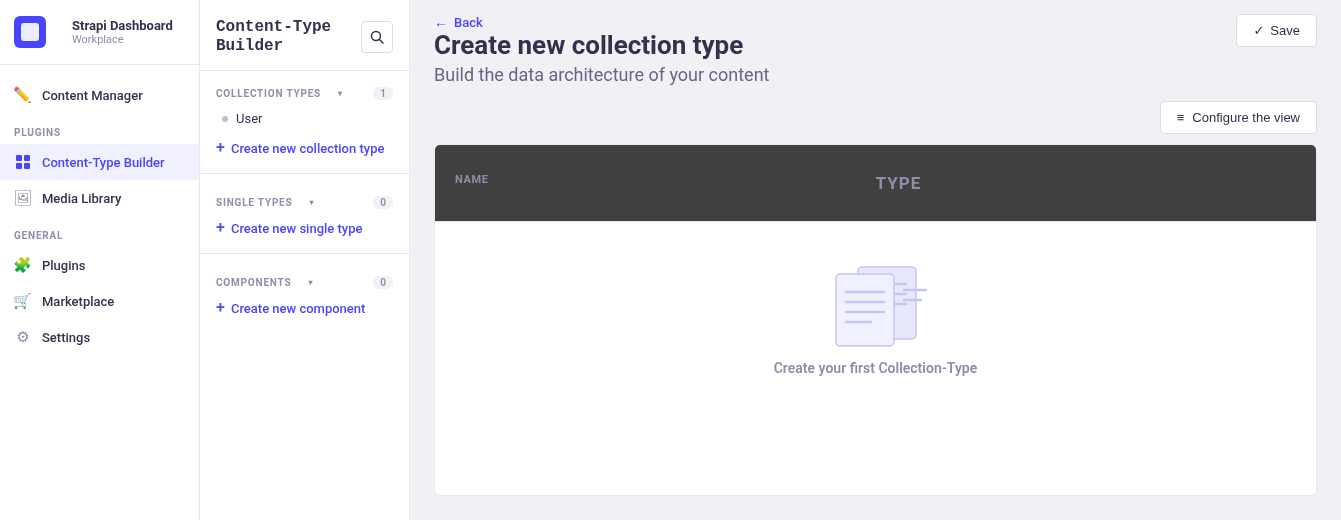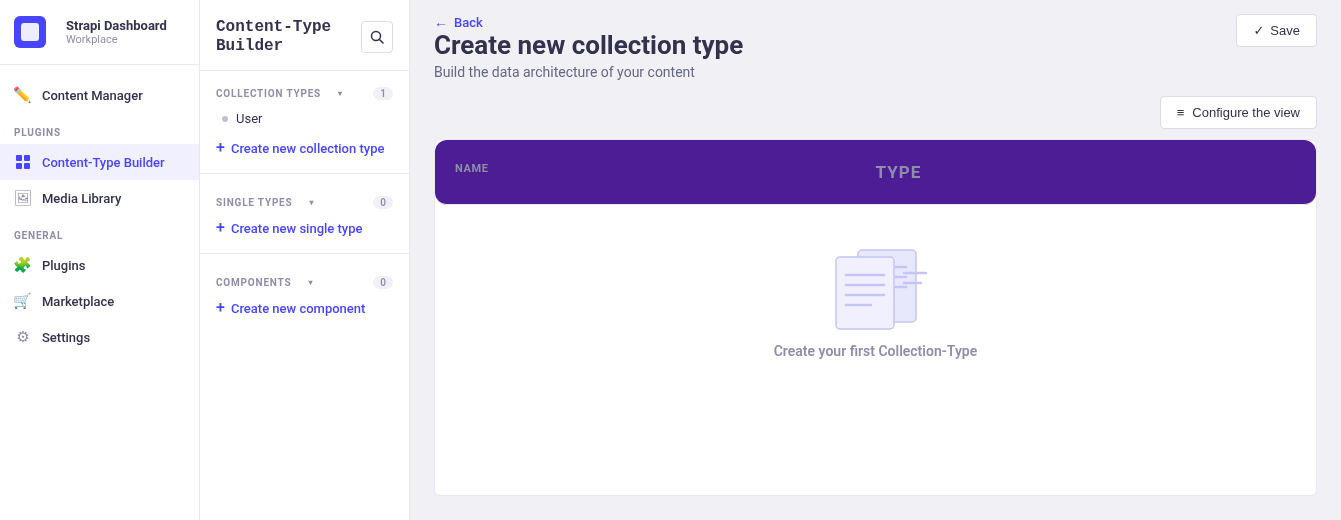--- a/index.html
+++ b/index.html
@@ -18,21 +18,21 @@
       width: 200px;
       background: #fff;
       border-right: 1px solid #e8e8f0;
       display: flex;
       flex-direction: column;
       flex-shrink: 0;
     }
     .sidebar-header {
       display: flex;
       align-items: center;
-      gap: 20px;
+      gap: 26px;
       padding: 16px 14px;
       border-bottom: 1px solid #e8e8f0;
     }
     .sidebar-logo {
       width: 32px;
       height: 32px;
       background: #4945ff;
       border-radius: 6px;
       display: flex;
       align-items: center;
@@ -227,21 +227,21 @@
     .main-header {
       padding: 0 24px 16px;
     }
     .main-title {
       font-size: 26px;
       font-weight: 700;
       color: #32324d;
       margin-bottom: 4px;
     }
     .main-subtitle {
-      font-size: 14px;
+      font-size: 18px;
       color: #666687;
     }
 
     .main-toolbar {
       display: flex;
       justify-content: flex-end;
       padding: 0 24px 10px;
     }
     .configure-btn {
       display: flex;
@@ -281,24 +281,23 @@
     }
     .content-card {
       background: #fff;
       border-radius: 6px;
       border: 1px solid #e8e8f0;
       overflow: hidden;
       height: calc(100% - 0px);
     }
     .table-header {
       display: flex;
-      padding: 22px 20px;
+      padding: 28px 20px;
       border-bottom: 1px solid #e8e8f0;
-      background: #4c1d95;
-      border-radius: 12px;
+      background: #404040;
     }
     .table-col-name {
       flex: 1;
       font-size: 11px;
       font-weight: 700;
       color: #8e8ea9;
       letter-spacing: 0.06em;
       text-transform: uppercase;
     }
     .table-col-type {

